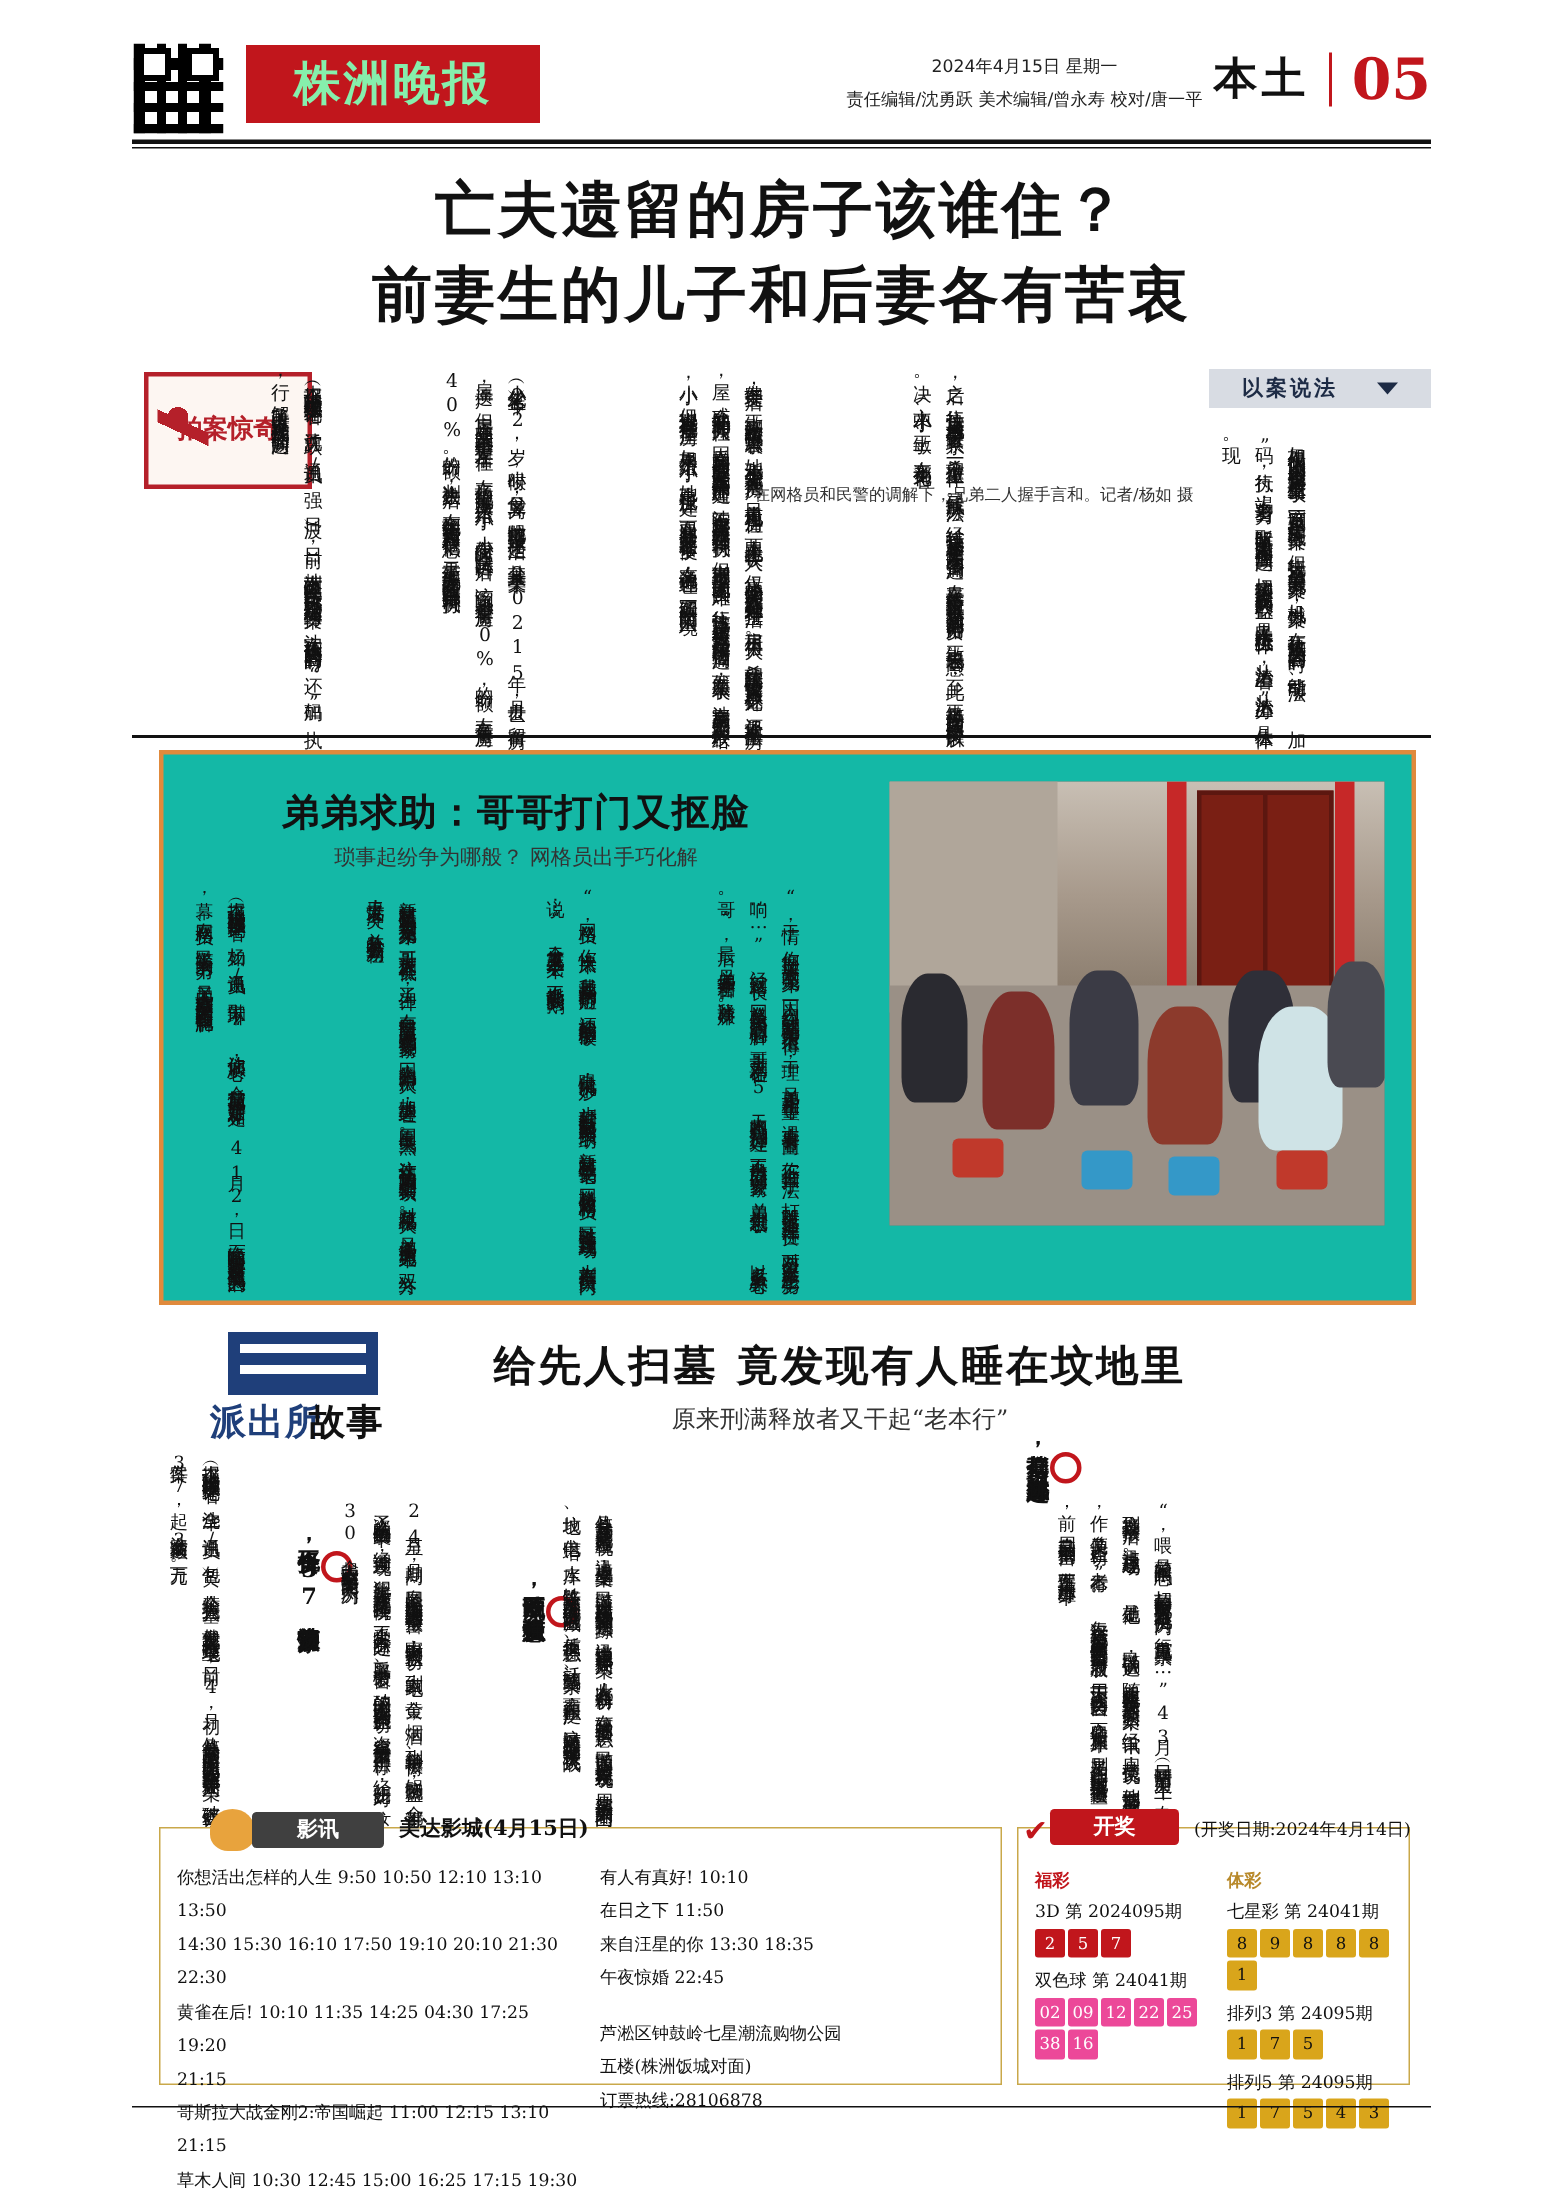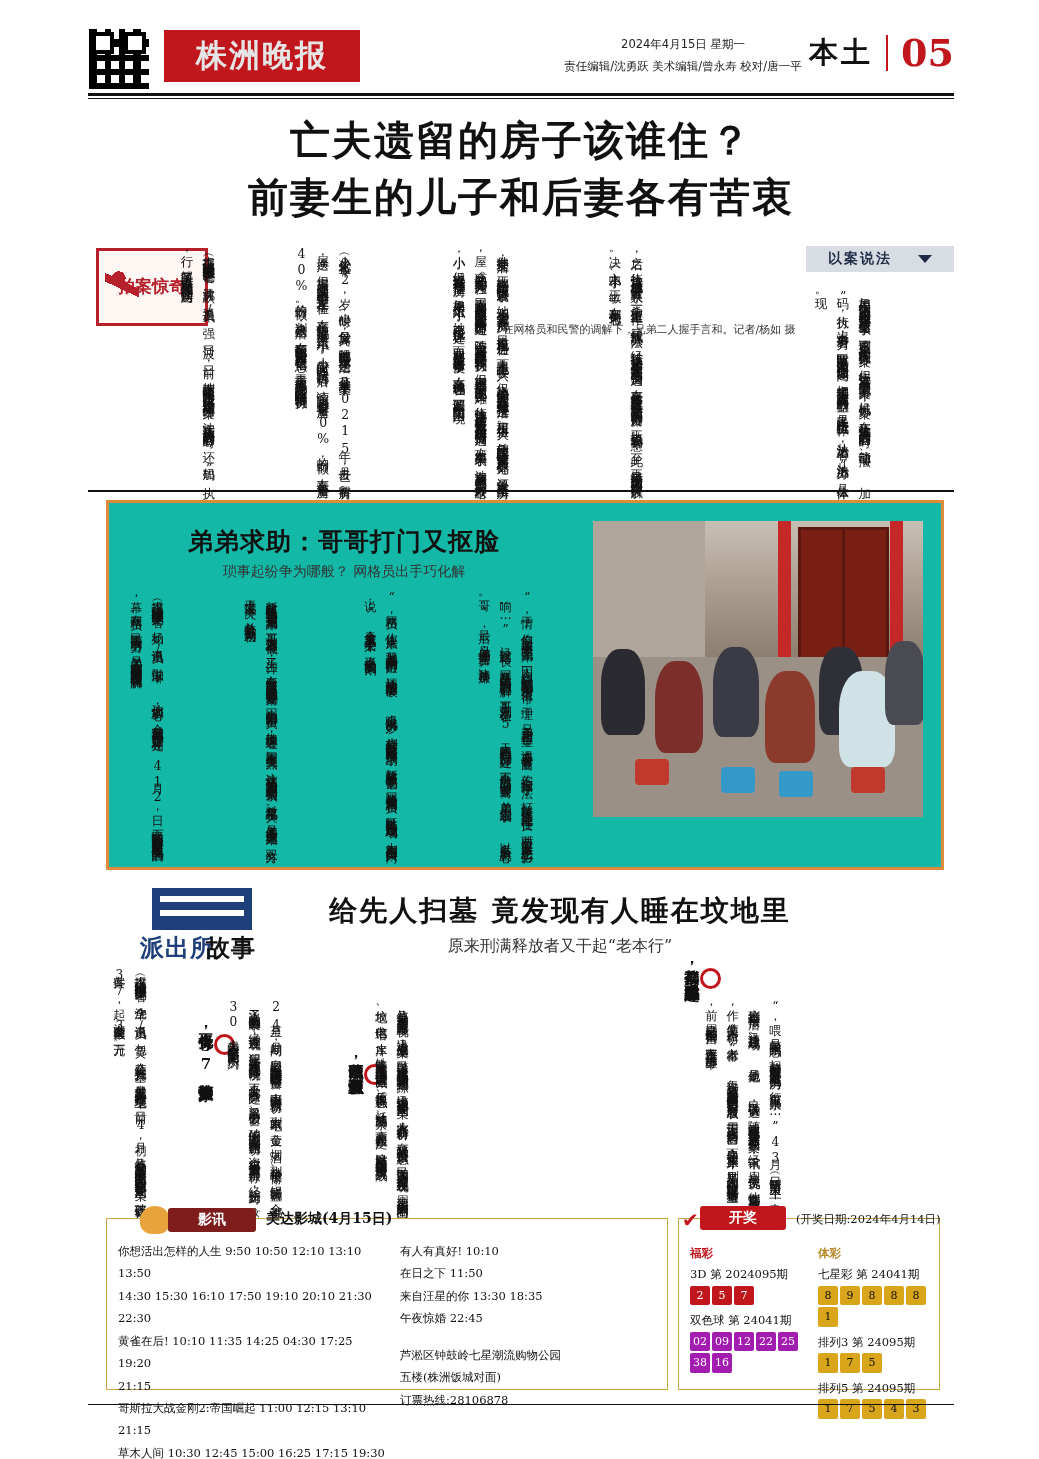--- a/index.html
+++ b/index.html
@@ -10,21 +10,21 @@
   .masthead{position:absolute;left:88px;top:28px;width:866px;height:62px;}
   .qr{position:absolute;left:0;top:0;width:60px;height:60px;
       background:
         linear-gradient(90deg,#000 0 8px,transparent 8px 16px,#000 16px 22px,transparent 22px 30px,#000 30px 36px,transparent 36px 44px,#000 44px 52px,transparent 52px 60px),
         linear-gradient(0deg,#000 0 6px,transparent 6px 14px,#000 14px 20px,transparent 20px 28px,#000 28px 34px,transparent 34px 42px,#000 42px 50px,transparent 50px 60px);
       background-blend-mode:multiply;border:1px solid #fff;}
   .qr::before{content:"";position:absolute;left:3px;top:3px;width:14px;height:14px;border:4px solid #000;background:#fff;}
   .qr::after{content:"";position:absolute;right:3px;top:3px;width:14px;height:14px;border:4px solid #000;background:#fff;}
   .logo{position:absolute;left:76px;top:2px;width:196px;height:52px;background:#c1161c;
         display:flex;align-items:center;justify-content:center;}
-  .logo span{color:#e5e5e5;font-weight:bold;font-size:31px;letter-spacing:2px;font-family:"DejaVu Serif","Liberation Serif",serif;}
+  .logo span{color:#86efac;font-weight:bold;font-size:31px;letter-spacing:2px;font-family:"DejaVu Serif","Liberation Serif",serif;}
   .mh-meta{position:absolute;left:430px;top:6px;width:330px;text-align:center;font-size:11.5px;color:#222;line-height:1.9;}
   .mh-sec{position:absolute;right:0;top:2px;display:flex;align-items:center;gap:13px;}
   .mh-sec .bt{font-size:29px;font-weight:bold;letter-spacing:3px;font-family:"DejaVu Serif","Liberation Serif",serif;}
   .mh-sec .bar{width:2px;height:36px;background:#c1161c;}
   .mh-sec .num{font-size:38px;font-weight:bold;color:#c1161c;font-family:"DejaVu Serif","Liberation Serif",serif;}
   .rule1{position:absolute;left:88px;top:93px;width:866px;height:3px;background:#111;}
   .rule1b{position:absolute;left:88px;top:98px;width:866px;height:1px;background:#111;}
 
   
   .lead-h1{position:absolute;left:88px;top:112px;width:866px;text-align:center;
@@ -106,21 +106,21 @@
   .ps-c5{left:700px;top:1000px;height:198px;font-size:12.2px;}
 
   .bullet{position:absolute;width:15px;height:15px;border-radius:50%;border:3px solid #c1161c;}
   .subhead{position:absolute;writing-mode:horizontal-tb;font-size:15px;font-weight:bold;
            font-family:"DejaVu Serif","Liberation Serif",serif;}
 
   
   .panelL{position:absolute;left:106px;top:1218px;width:560px;height:170px;border:1.5px solid #c9a84a;background:#fff;}
   .panelR{position:absolute;left:678px;top:1218px;width:260px;height:170px;border:1.5px solid #c9a84a;background:#fff;}
 
-  .yx-badge{position:absolute;left:168px;top:1208px;width:88px;height:24px;background:#7f1d1d;border-radius:3px;
+  .yx-badge{position:absolute;left:168px;top:1208px;width:88px;height:24px;background:#404040;border-radius:3px;
             display:flex;align-items:center;justify-content:center;color:#fff;font-size:14px;font-weight:bold;
             font-family:"DejaVu Serif","Liberation Serif",serif;}
   .yx-mask{position:absolute;left:140px;top:1206px;width:30px;height:28px;background:#e8a33d;border-radius:50% 50% 40% 40%;}
   .yx-title{position:absolute;left:266px;top:1210px;font-size:14px;font-weight:bold;
             font-family:"DejaVu Serif","Liberation Serif",serif;}
 
   .mv{position:absolute;font-size:11.5px;line-height:1.95;font-family:"DejaVu Serif","Liberation Serif",serif;}
   .mvL{left:118px;top:1240px;width:268px;}
   .mvR{left:400px;top:1240px;width:176px;}
 
@@ -131,21 +131,21 @@
   .kj-date{position:absolute;left:796px;top:1212px;font-size:11.5px;font-family:"DejaVu Serif","Liberation Serif",serif;}
 
   .lot{position:absolute;font-size:11.5px;font-family:"DejaVu Serif","Liberation Serif",serif;line-height:1.6;}
   .lotL{left:690px;top:1244px;width:118px;}
   .lotR{left:818px;top:1244px;width:116px;}
   .lot .cat{font-weight:bold;color:#c1161c;margin-bottom:3px;}
   .lot .cat.gold{color:#b8892a;}
   .lot .row{margin-bottom:2px;}
   .balls{display:flex;gap:2px;margin:2px 0 6px 0;flex-wrap:wrap;}
   .ball{background:#c1161c;color:#fff;font-size:11px;padding:1px 3px;border-radius:2px;min-width:14px;text-align:center;}
-  .ball.b{background:#a21caf;}
+  .ball.b{background:#ec4899;}
   .ball.g{background:#d9a51b;color:#111;}
 
   .footline{position:absolute;left:88px;top:1404px;width:866px;height:1px;background:#111;}
 </style>
 </head>
 <body>
 
 <div class="page">
 
   <div class="masthead">

